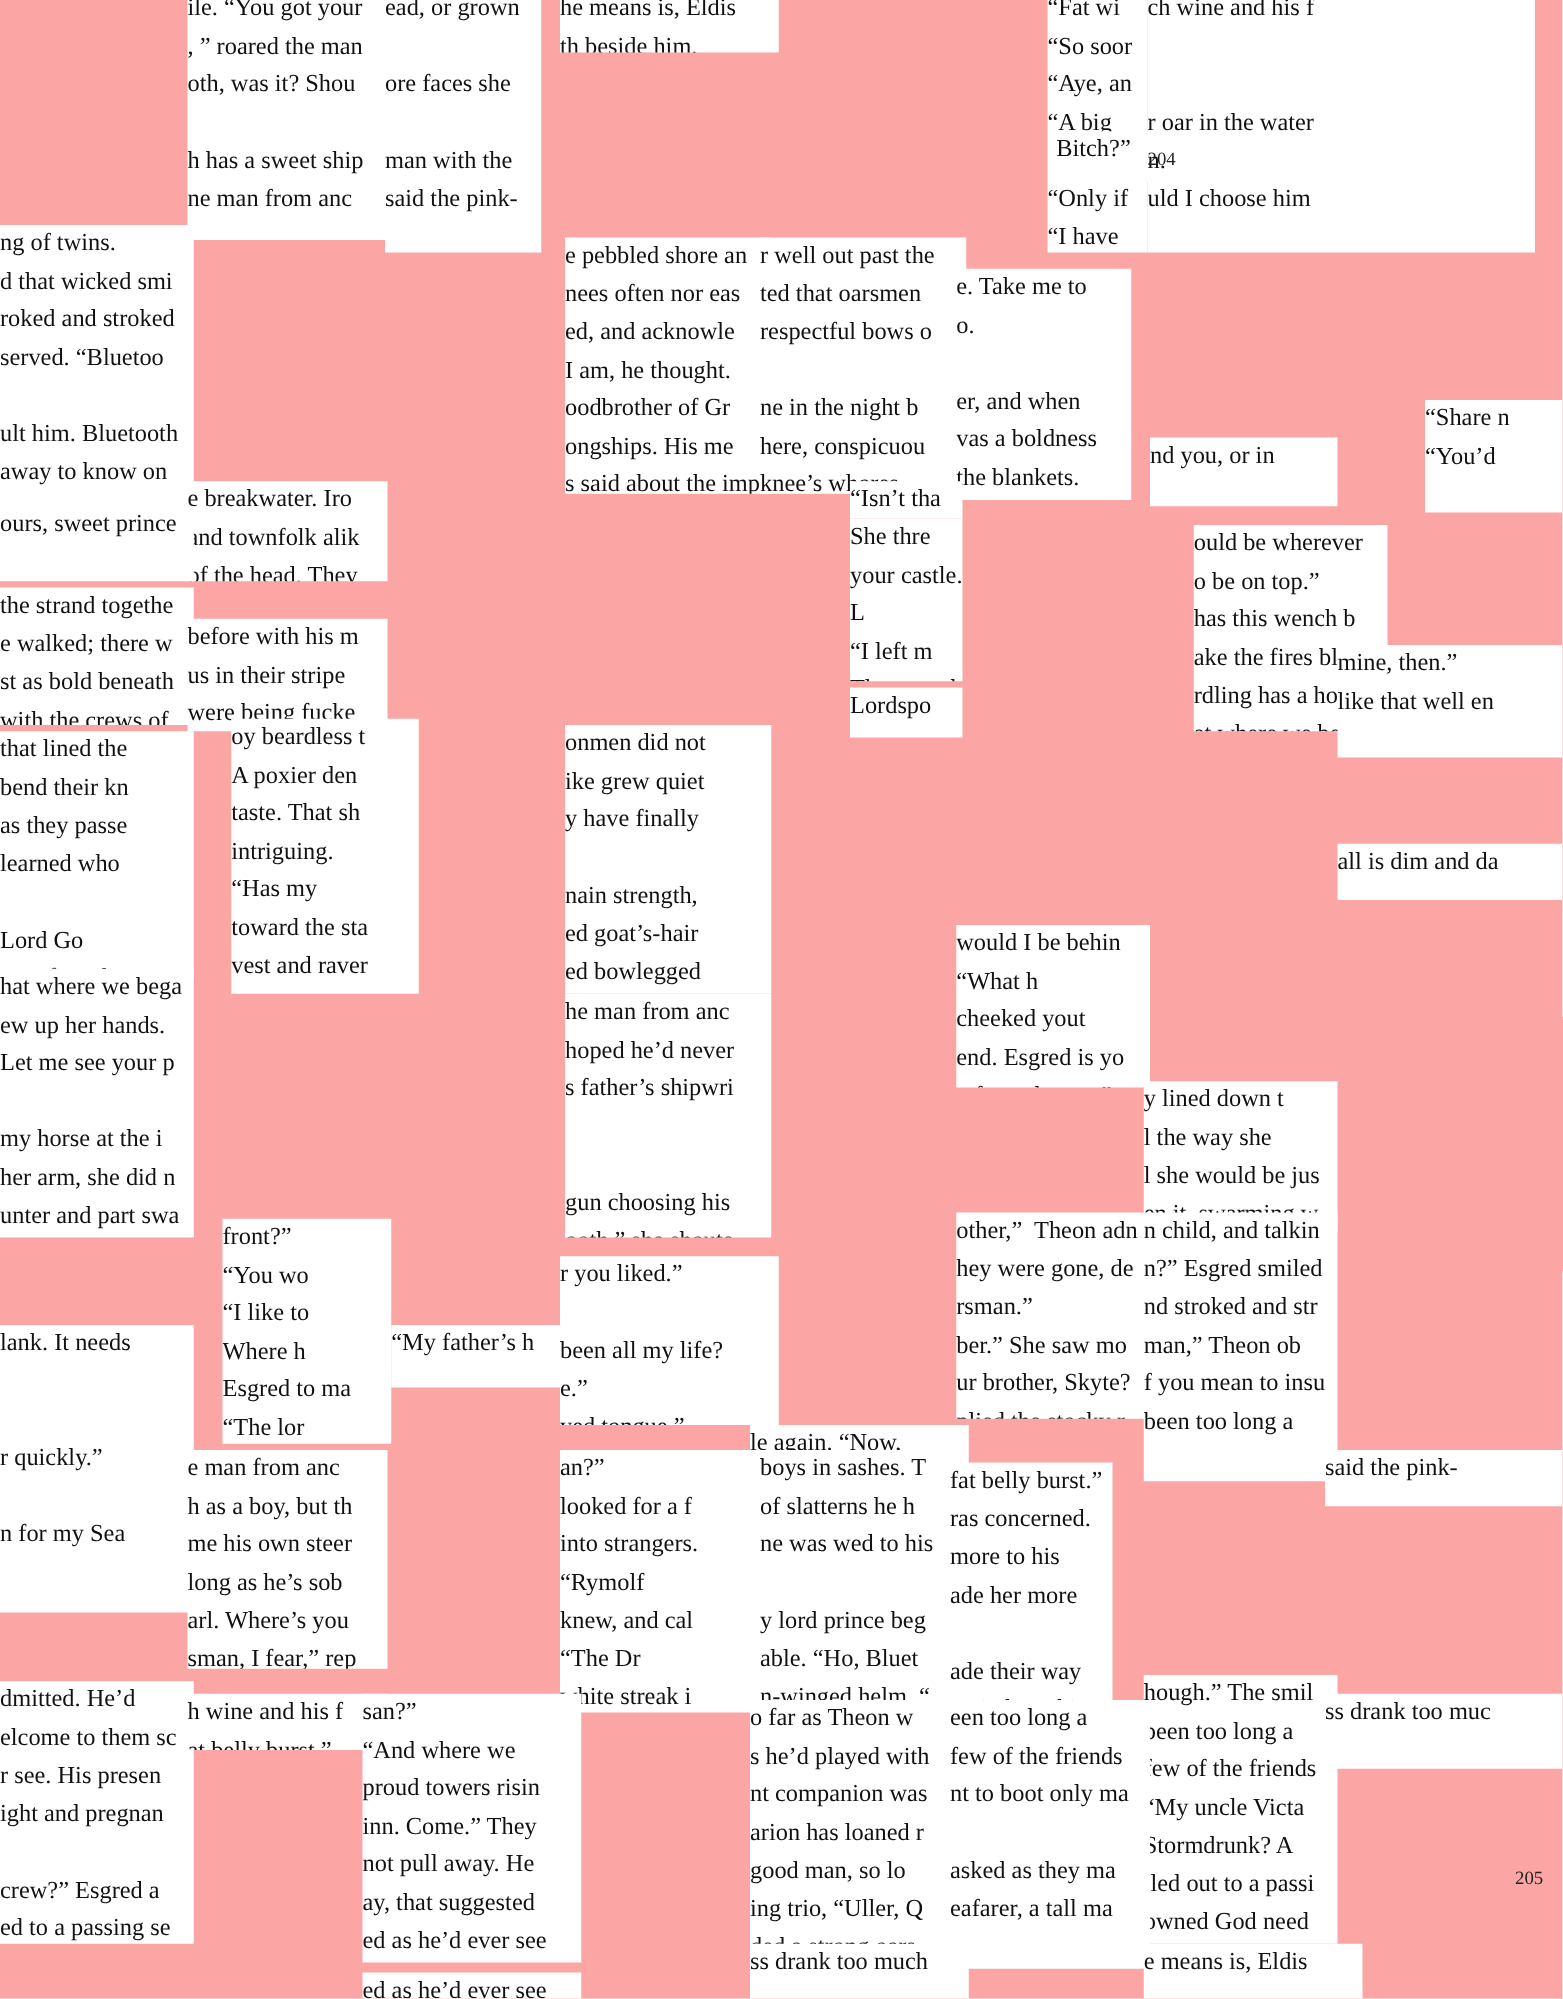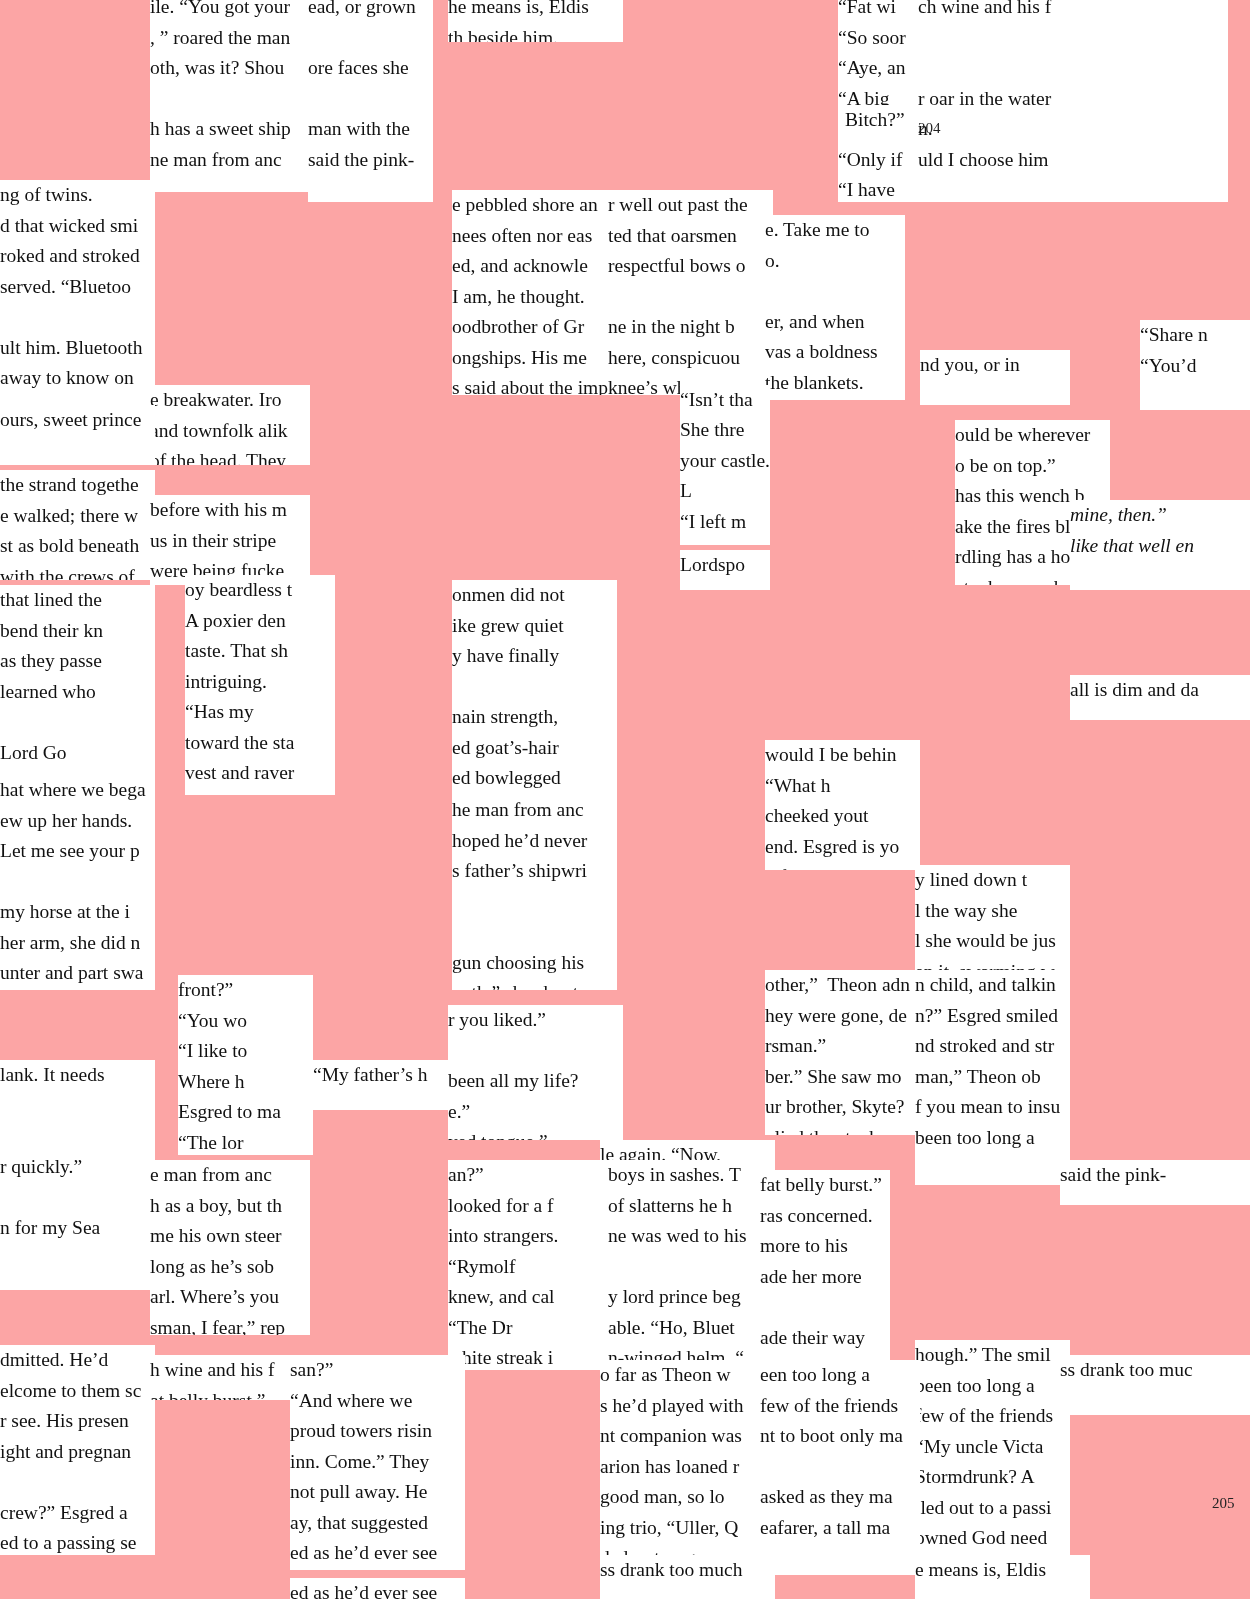--- a/index.html
+++ b/index.html
@@ -112,21 +112,21 @@
 “I left m
 Theon took h
 to it, part sau</div>
     <div class="frag" style="left: 680px; top: 550px; width: 90px; height: 40px;">Lordspo</div>
     <div class="frag" style="left: 915px; top: 420px; width: 155px; height: 165px; margin-left: 40px;">ould be wherever
 o be on top.”
 has this wench b
 ake the fires blaze
 rdling has a honey
 at where we bega</div>
-    <div class="frag" style="left: 1070px; top: 500px; width: 180px; height: 90px; font-style: italic;">mine, then.”
+    <div class="frag" style="left: 1070px; top: 516px; width: 180px; height: 90px;">mine, then.”
 like that well en</div>
     <div class="frag" style="left: 0px; top: 470px; width: 155px; height: 110px;">the strand togethe
 e walked; there w
 st as bold beneath
 with the crews of</div>
     <div class="frag" style="left: 150px; top: 495px; width: 160px; height: 90px;">before with his m
 us in their stripe
 were being fucke</div>
     <div class="frag" style="left: 0px; top: 585px; width: 155px; height: 200px;">that lined the
 bend their kn

